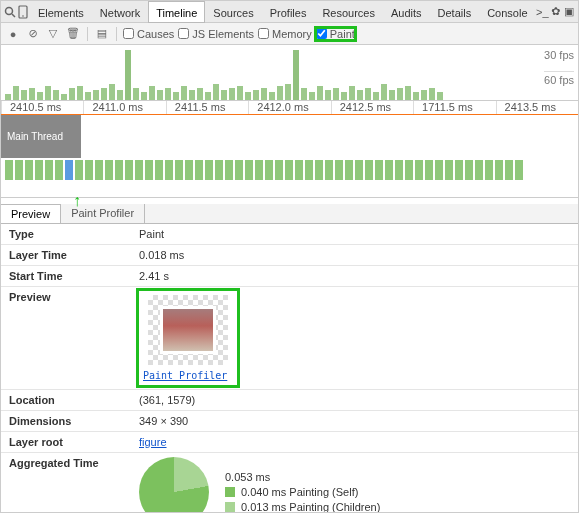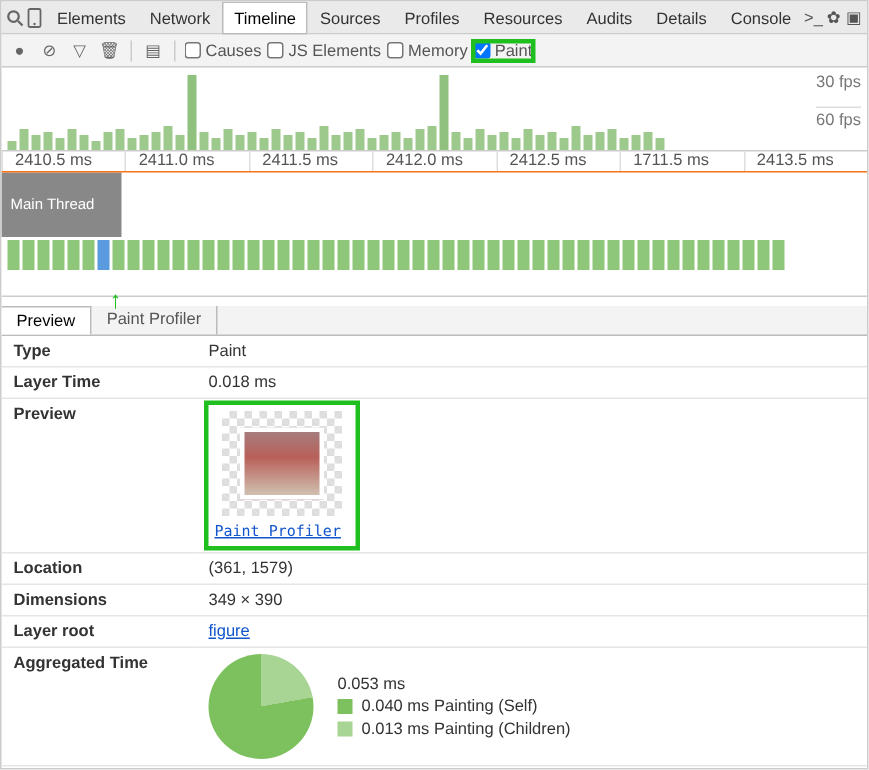--- a/index.html
+++ b/index.html
@@ -254,20 +254,24 @@
   <tbody>
       <tr>
         <td>Type</td>
         <td>Paint</td>
       </tr>
   <tr>
         <td>Layer Time</td>
         <td>0.018 ms</td>
       </tr>
   <tr>
+        <td>Start Time</td>
+        <td>2.41 s</td>
+      </tr>
+  <tr>
         <td>Preview</td>
     <td>
       <div class="preview-box">
         <div class="preview-inner">
           <div class="checker">
                 <div class="thumb"></div>
               </div>
           <a href="#" class="preview-link">Paint Profiler</a>
         </div>
       </div>

